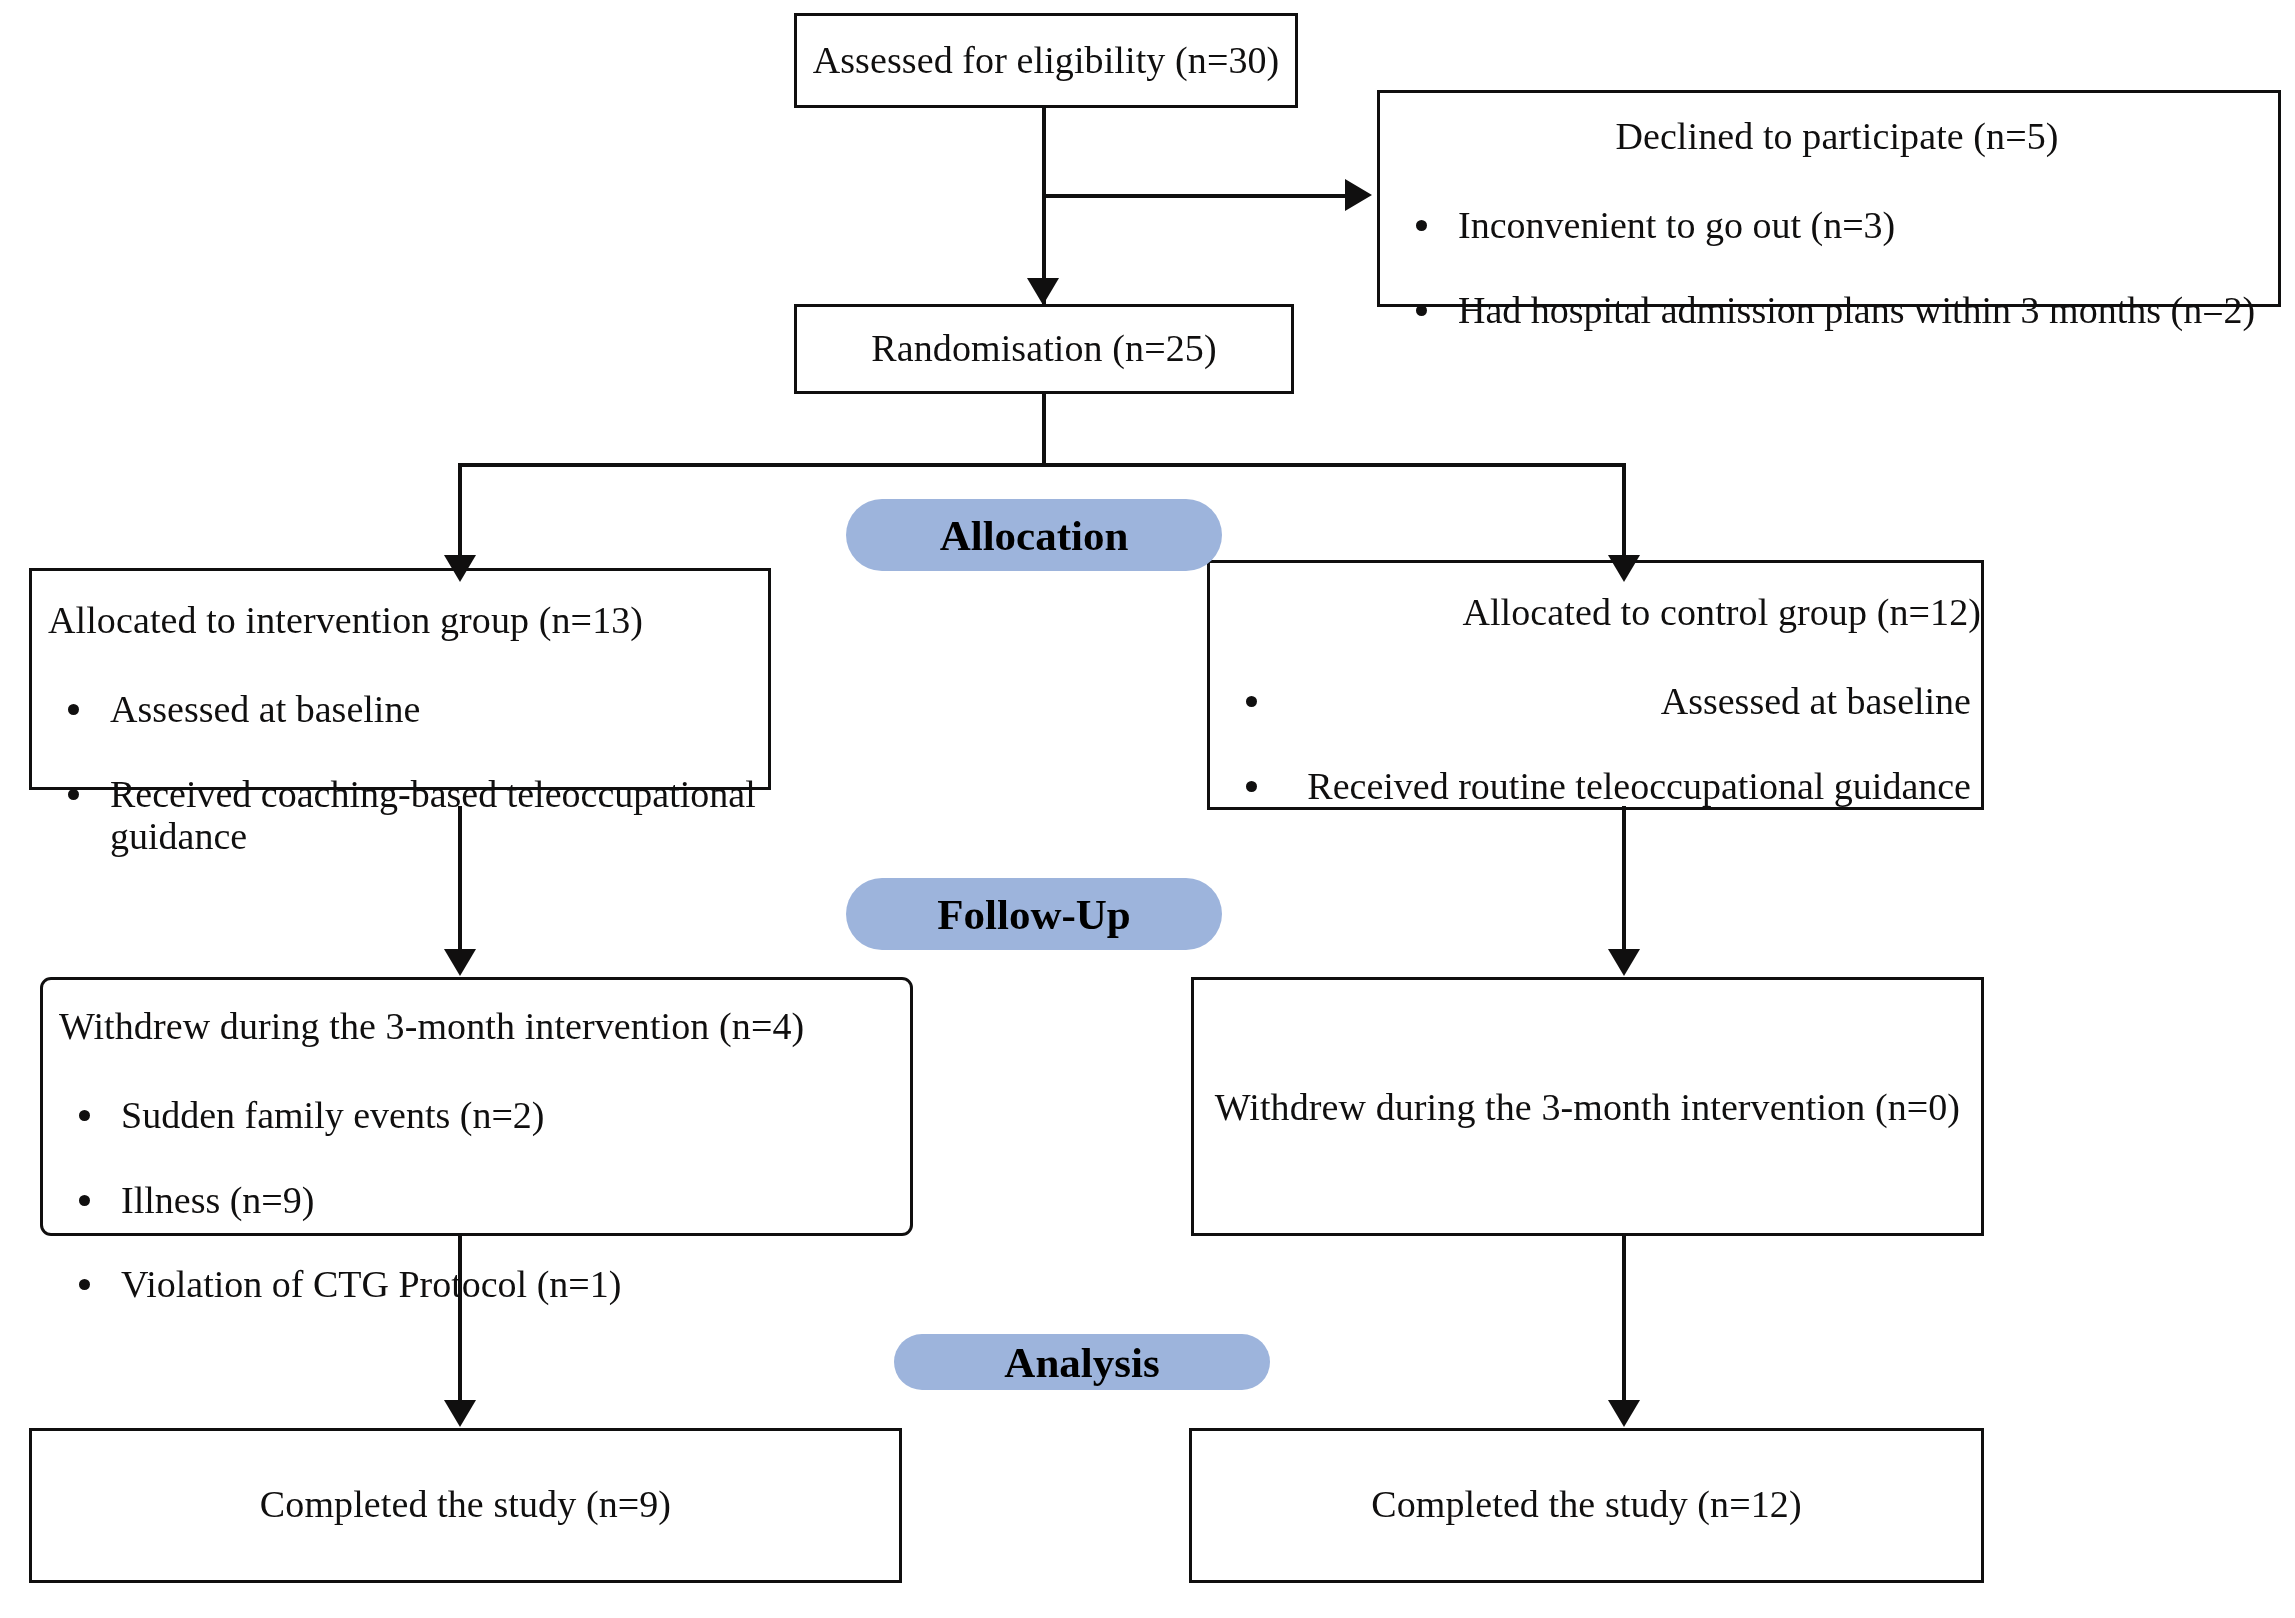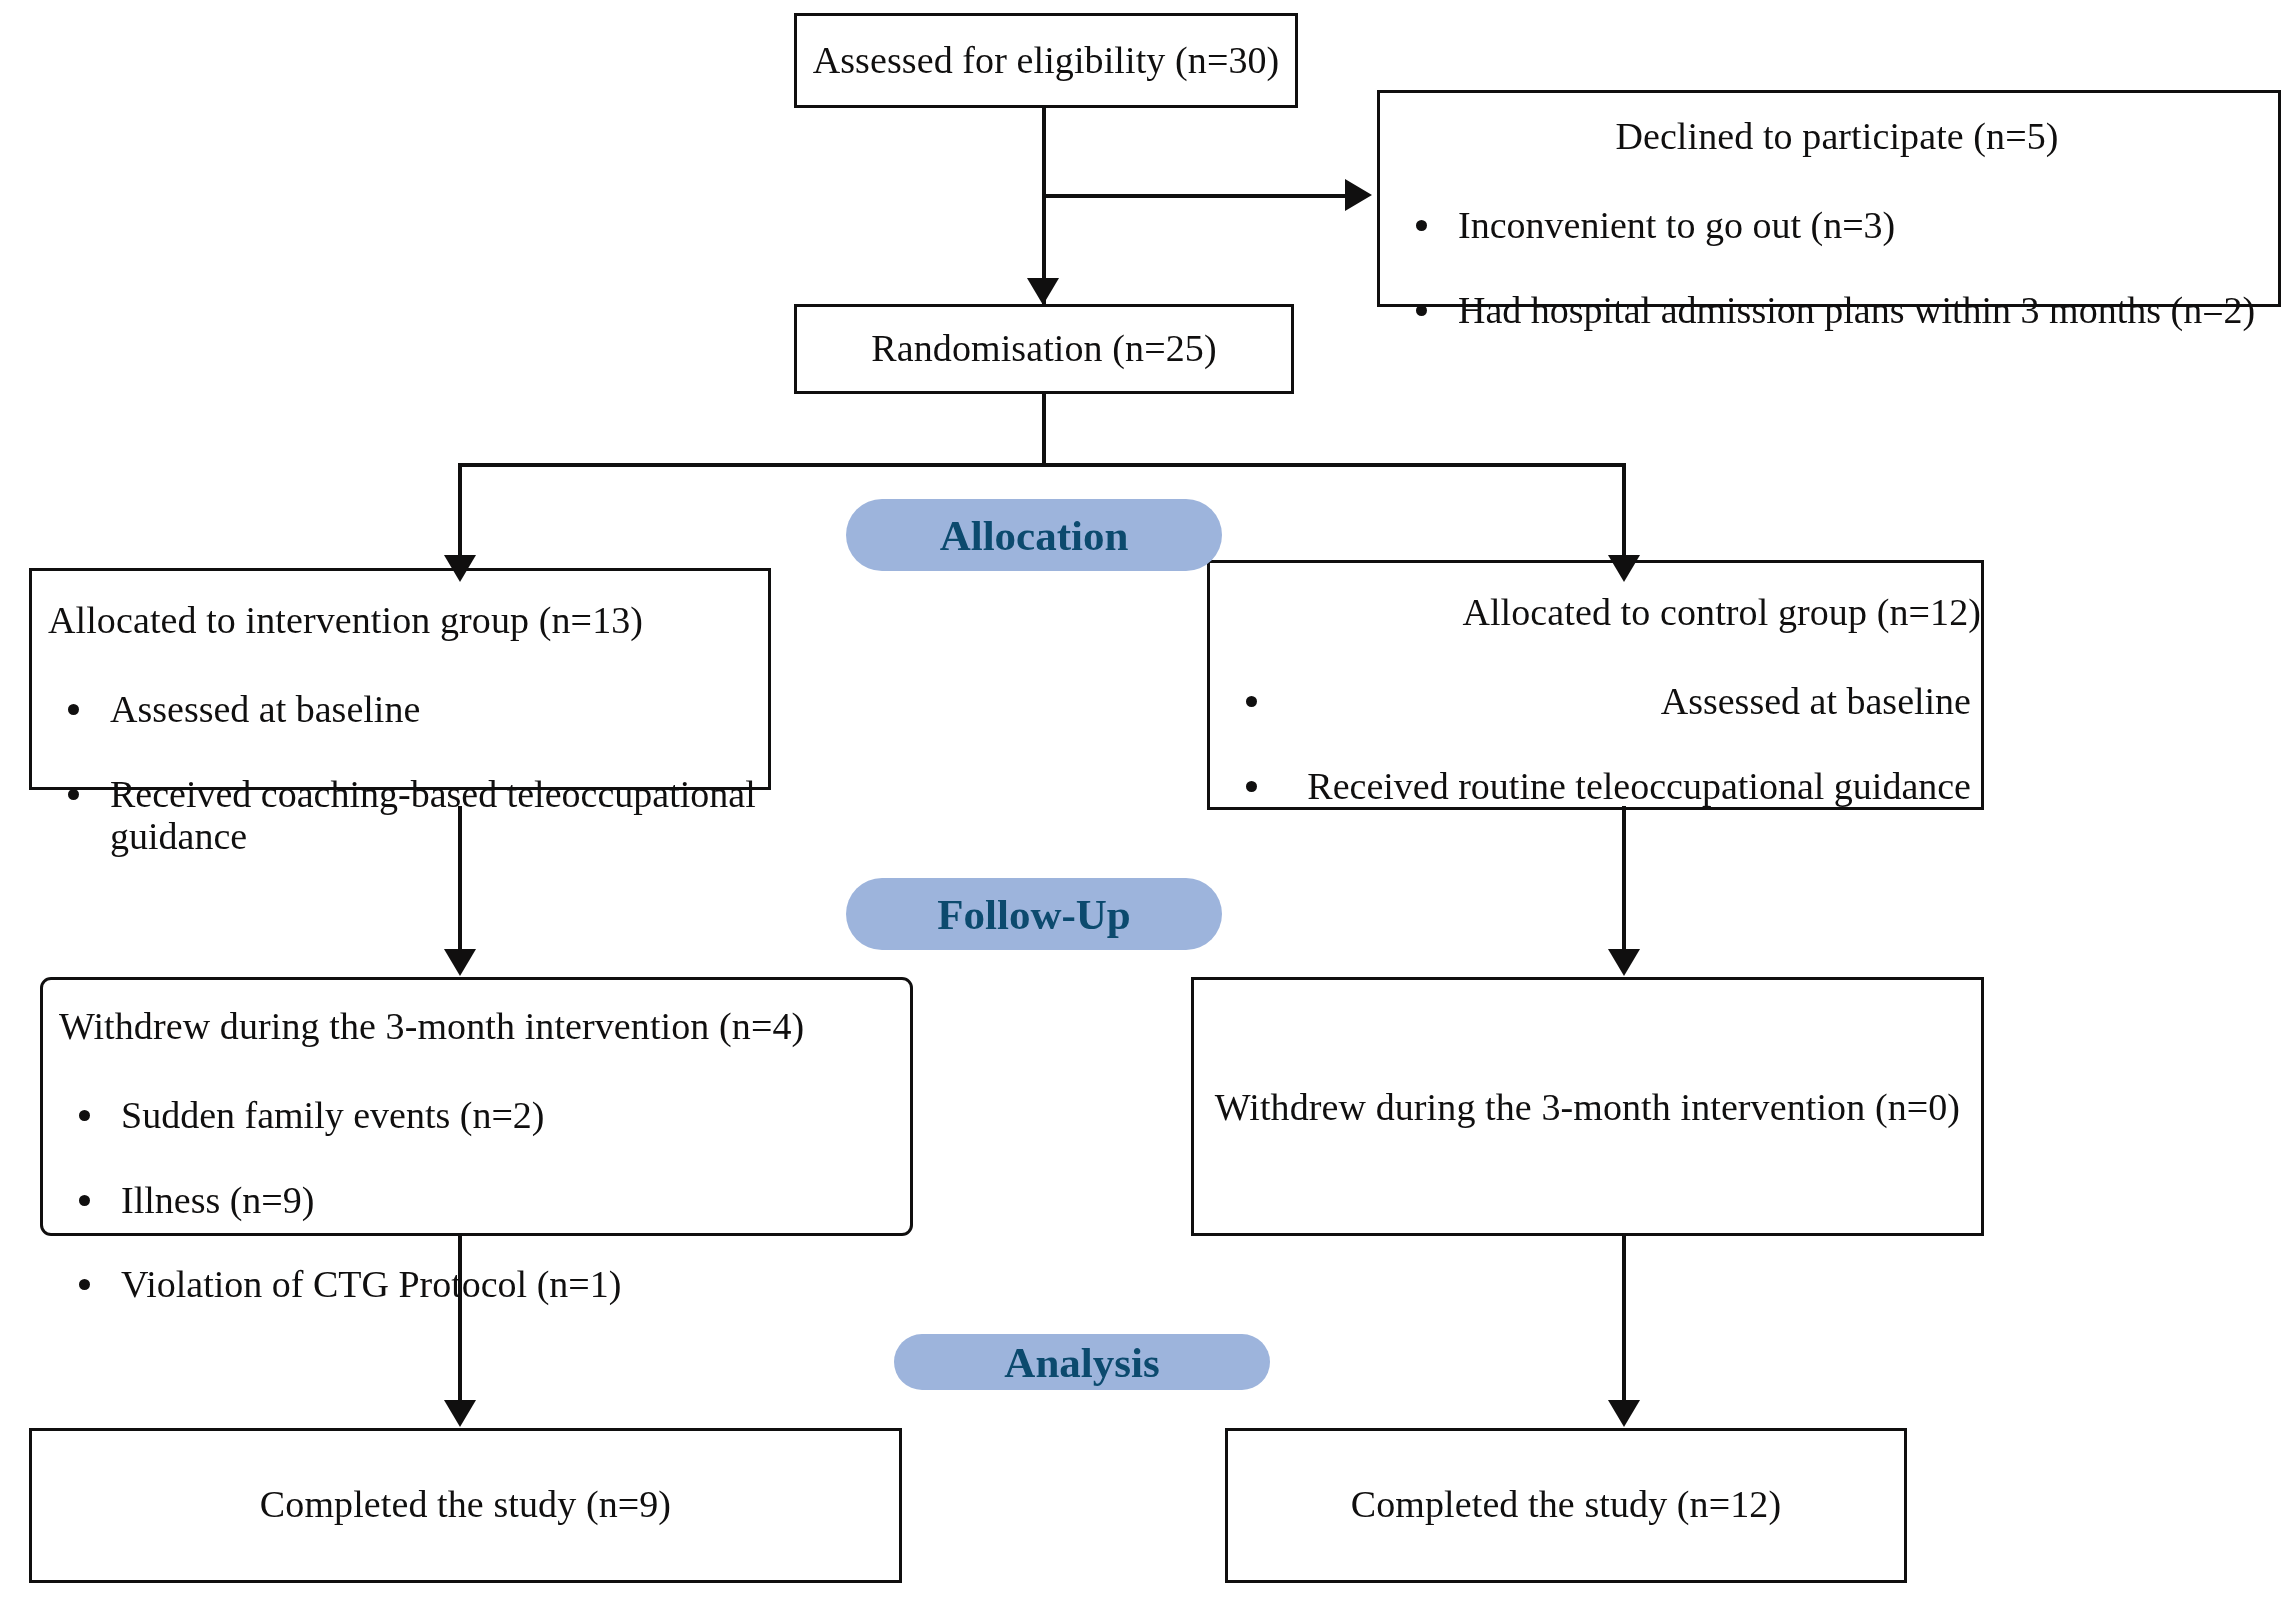--- a/index.html
+++ b/index.html
@@ -17,21 +17,21 @@
 
   ul.bul{list-style:none;margin:0;padding:0;}
   ul.bul li{position:relative;padding-left:62px;font-size:38px;line-height:1.12;
             margin-top:42px;}
   ul.bul li .bdot{position:absolute;left:20px;top:16px;width:11px;height:11px;
             background:#100f0f;border-radius:50%;}
 
   
   .pill{position:absolute;box-sizing:border-box;border-radius:40px;
         background:#9db4dc;display:flex;align-items:center;justify-content:center;
-        color:#0c4a6e;font-size:43px;font-weight:700;z-index:6;}
+        color:#000000;font-size:43px;font-weight:700;z-index:6;}
 
   
   .vl{position:absolute;background:#100f0f;width:4.3px;z-index:2;}
   .hl{position:absolute;background:#100f0f;height:4.3px;z-index:2;}
   .arrD{position:absolute;width:0;height:0;z-index:3;
         border-left:16.6px solid transparent;border-right:16.6px solid transparent;
         border-top:27.5px solid #100f0f;}
   .arrR{position:absolute;width:0;height:0;z-index:3;
         border-top:16.6px solid transparent;border-bottom:16.6px solid transparent;
         border-left:27.5px solid #100f0f;}
@@ -144,18 +144,18 @@
   </div>
 
   <div class="pill" style="left:894px;top:1334px;width:376px;height:56px;">
     <span>Analysis</span>
   </div>
 
   <div class="box" style="left:29px;top:1428px;width:873px;height:155px;">
     <div class="txt ttl ctr" style="top:52px;">Completed the study (n=9)</div>
   </div>
 
-  <div class="box" style="left:1189px;top:1428px;width:682px;height:155px;margin-left:36px;">
+  <div class="box" style="left:1189px;top:1428px;width:795px;height:155px;">
     <div class="txt ttl ctr" style="top:52px;">Completed the study (n=12)</div>
   </div>
 
 </div>
 
 
 </body></html>

